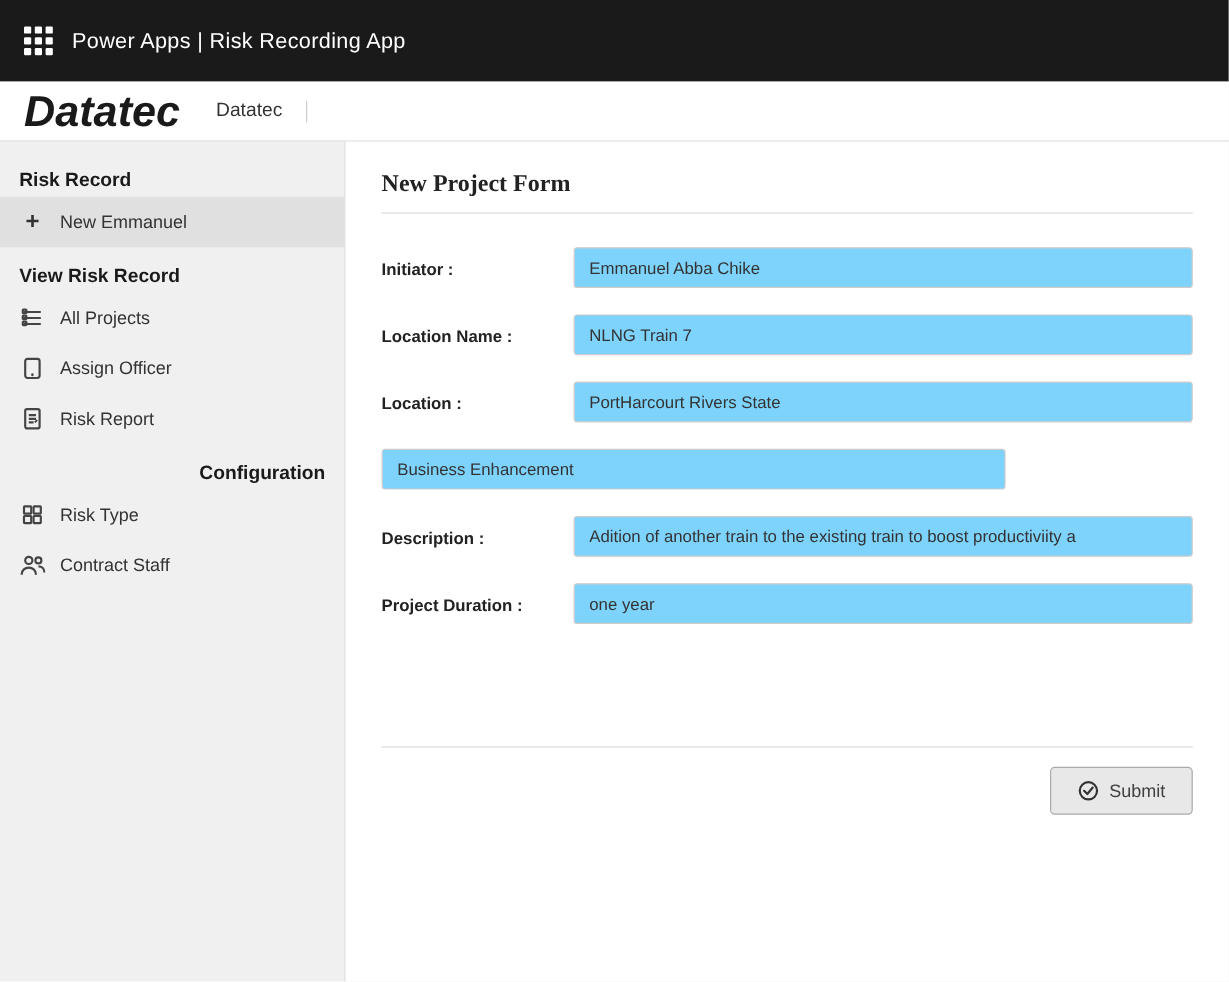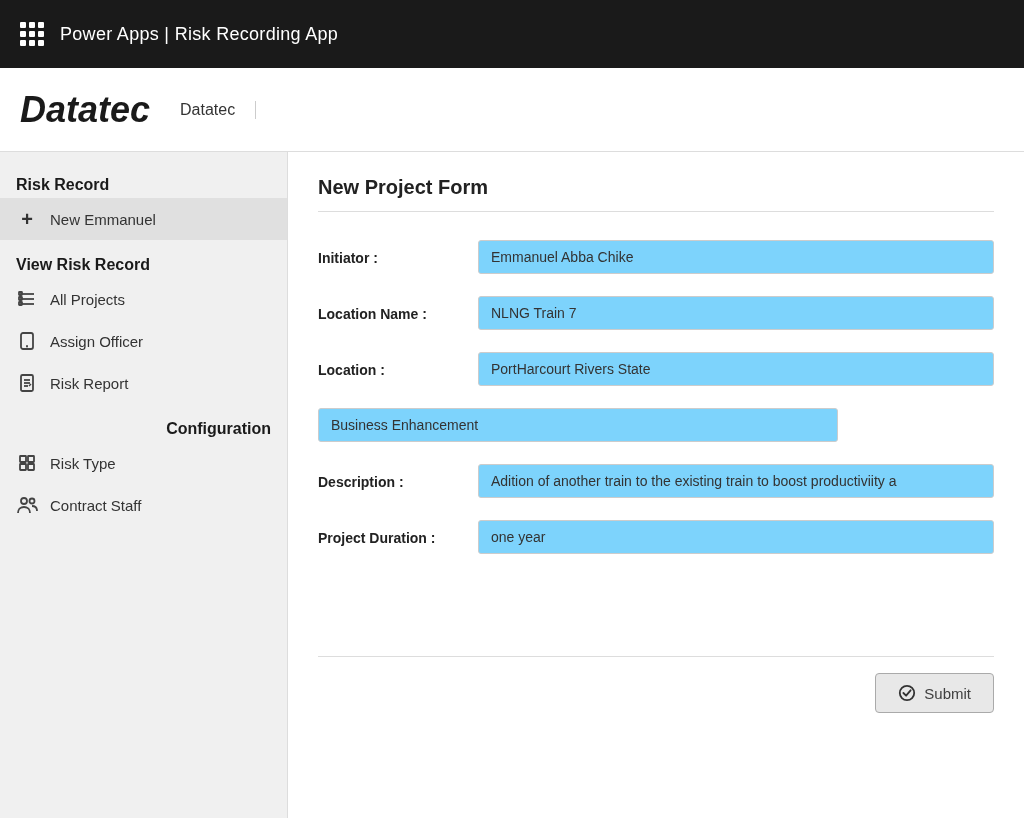--- a/index.html
+++ b/index.html
@@ -31,21 +31,21 @@
     }
     .topbar-title {
       font-size: 18px;
       font-weight: 500;
       letter-spacing: 0.3px;
     }
 
     
     .logobar {
       background: white;
-      height: 84px;
+      height: 50px;
       display: flex;
       align-items: center;
       padding: 0 20px;
       border-bottom: 1px solid #ddd;
       flex-shrink: 0;
     }
     .logo-text {
       font-size: 36px;
       font-weight: 900;
       color: #1a1a1a;
@@ -119,20 +119,21 @@
       max-width: 960px;
     }
 
     .form-title {
       font-size: 20px;
       font-weight: 600;
       color: #222;
       margin-bottom: 28px;
       border-bottom: 1px solid #ddd;
       padding-bottom: 12px;
+      font-family: Liberation Serif, serif;
     }
 
     .form-row {
       display: flex;
       align-items: flex-start;
       margin-bottom: 22px;
     }
 
     .form-label {
       width: 160px;

